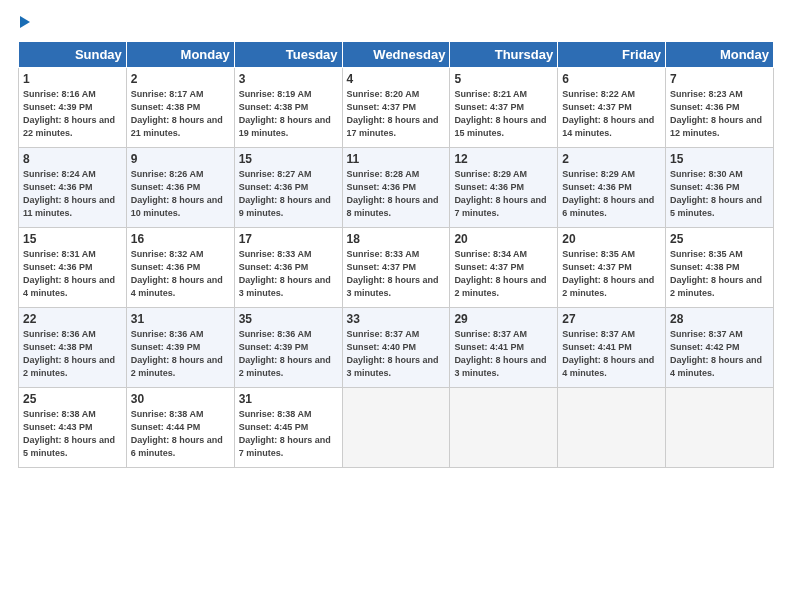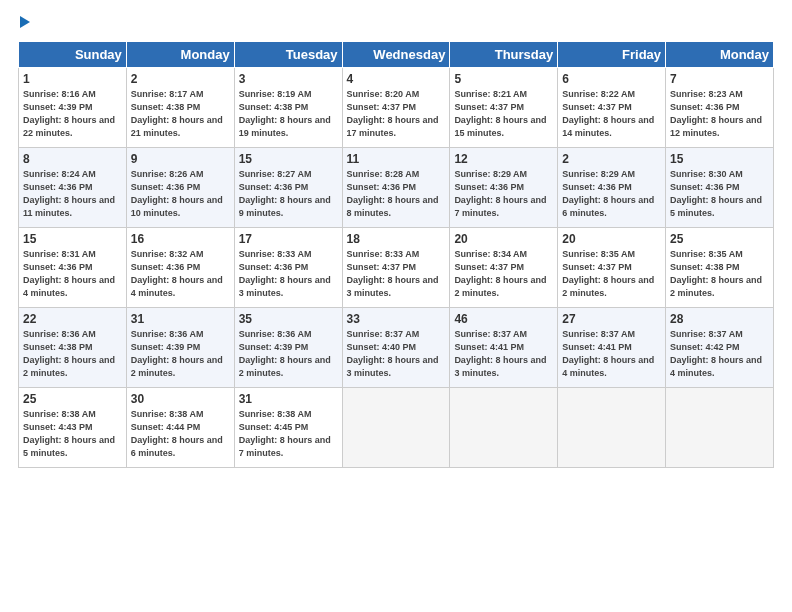--- a/index.html
+++ b/index.html
@@ -188,21 +188,21 @@
         </tr>
         <tr>
           <td><span class="day-num">22</span>
 <span class="day-info">Sunrise: 8:36 AM<br>Sunset: 4:38 PM<br>Daylight: 8 hours and 2 minutes.</span></td>
           <td><span class="day-num">31</span>
 <span class="day-info">Sunrise: 8:36 AM<br>Sunset: 4:39 PM<br>Daylight: 8 hours and 2 minutes.</span></td>
           <td><span class="day-num">35</span>
 <span class="day-info">Sunrise: 8:36 AM<br>Sunset: 4:39 PM<br>Daylight: 8 hours and 2 minutes.</span></td>
           <td><span class="day-num">33</span>
 <span class="day-info">Sunrise: 8:37 AM<br>Sunset: 4:40 PM<br>Daylight: 8 hours and 3 minutes.</span></td>
-          <td><span class="day-num">46</span>
+          <td><span class="day-num">29</span>
 <span class="day-info">Sunrise: 8:37 AM<br>Sunset: 4:41 PM<br>Daylight: 8 hours and 3 minutes.</span></td>
           <td><span class="day-num">27</span>
 <span class="day-info">Sunrise: 8:37 AM<br>Sunset: 4:41 PM<br>Daylight: 8 hours and 4 minutes.</span></td>
           <td><span class="day-num">28</span>
 <span class="day-info">Sunrise: 8:37 AM<br>Sunset: 4:42 PM<br>Daylight: 8 hours and 4 minutes.</span></td>
         </tr>
         <tr>
           <td><span class="day-num">25</span>
 <span class="day-info">Sunrise: 8:38 AM<br>Sunset: 4:43 PM<br>Daylight: 8 hours and 5 minutes.</span></td>
           <td><span class="day-num">30</span>

